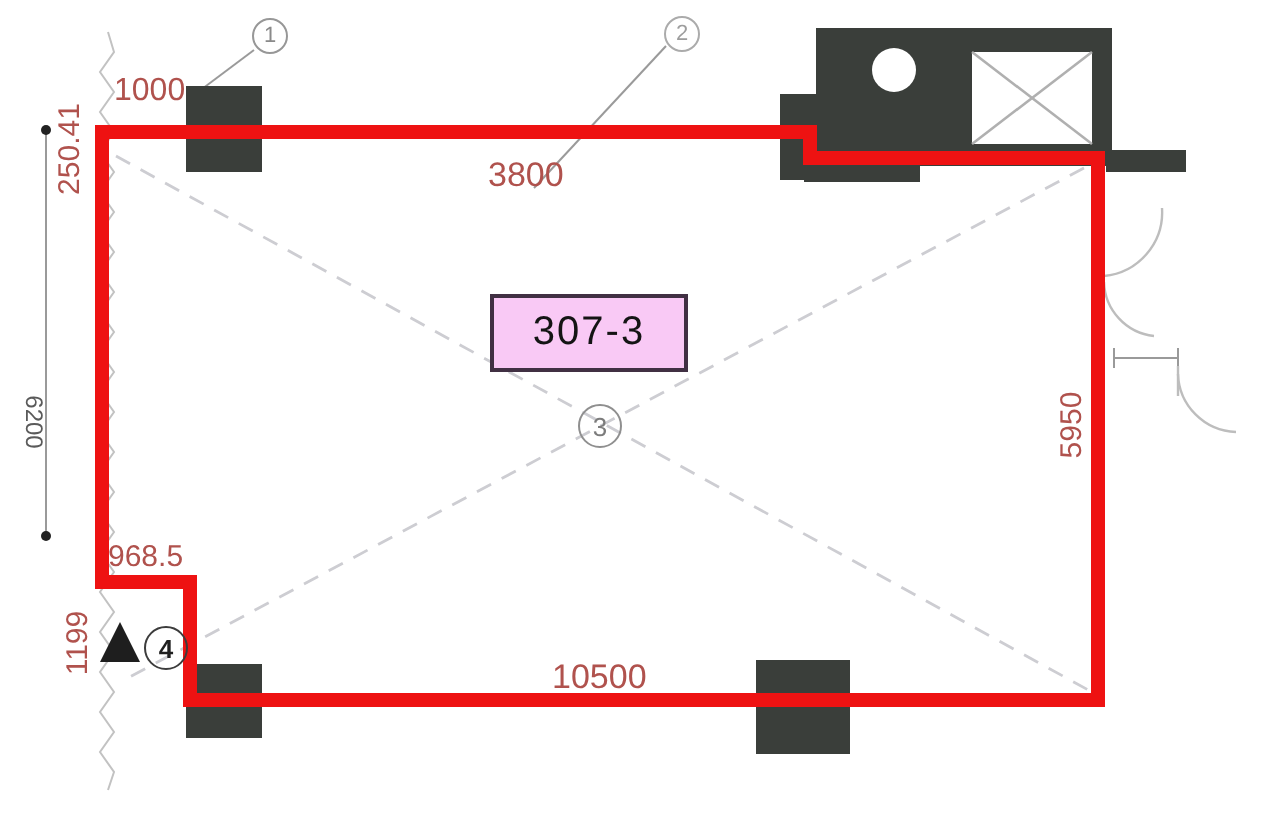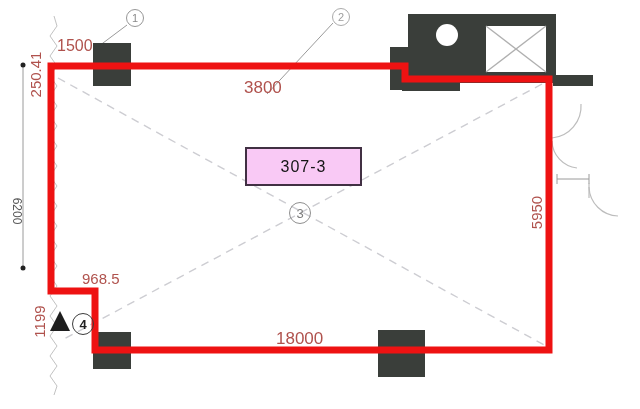--- a/index.html
+++ b/index.html
@@ -18,28 +18,28 @@
   .bubble{
     position:absolute;border-radius:50%;box-sizing:border-box;
     display:flex;align-items:center;justify-content:center;
     background:transparent;
   }
   #bubble-1{left:126px;top:9px;width:18px;height:18px;border:1px solid #979797;color:#8a8a8a;font-size:11px;}
   #bubble-2{left:332px;top:8px;width:18px;height:18px;border:1px solid #ababab;color:#9d9d9d;font-size:11px;}
   #bubble-3{left:289px;top:202px;width:22px;height:22px;border:1.5px solid #8f8f8f;color:#7c7c7c;font-size:13px;}
   #bubble-4{left:72px;top:313px;width:22px;height:22px;border:1.5px solid #3c3c3c;color:#1f1f1f;font-size:13px;font-weight:600;}
   #room-label-box{
-    position:absolute;left:245px;top:147px;width:117px;height:39px;
+    position:absolute;left:245px;top:147px;width:99px;height:39px;
     background:#f9c9f5;border:2px solid #413043;box-sizing:border-box;
     display:flex;align-items:center;justify-content:center;
-    font-size:16px;color:#141414;letter-spacing:1px;cursor:default;
+    font-size:20px;color:#141414;letter-spacing:1px;cursor:default;
   }
   #dim-1300{left:57px;top:37px;font-size:16px;}
   #dim-7500{left:244px;top:78px;font-size:17px;}
-  #dim-968-5{left:54px;top:270px;font-size:15px;margin-left:28px;}
+  #dim-968-5{left:54px;top:270px;font-size:15px;}
   #dim-10500{left:276px;top:329px;font-size:17px;}
   #dim-250-41{left:0px;top:66px;font-size:15px;}
   #dim-1199{left:4px;top:313px;font-size:15px;}
   #dim-5950{left:501px;top:204px;font-size:15px;}
   #dim-6200{left:-18px;top:204px;font-size:12px;color:#5a5a5a;}
 </style>
 </head>
 <body>
 
 <div id="canvas">
@@ -77,28 +77,28 @@
     <line x1="557" y1="174" x2="557" y2="184" stroke="#9a9a9a" stroke-width="1"></line>
     <line x1="589" y1="174" x2="589" y2="184" stroke="#9a9a9a" stroke-width="1"></line>
     <line x1="589" y1="183" x2="589" y2="198" stroke="#bdbdbd" stroke-width="1.2"></line>
     <path d="M 589 187 A 30 30 0 0 0 618 216" fill="none" stroke="#bdbdbd" stroke-width="1.2"></path>
 
     <polygon points="51,66 405,66 405,79 549,79 549,350 95,350 95,291 51,291" fill="none" stroke="#ee1212" stroke-width="7" stroke-linejoin="miter"></polygon>
 
     <polygon points="60,311 50,331 70,331" fill="#1e1e1e"></polygon>
   </svg>
 
-  <div class="dim" id="dim-1300">1500</div>
+  <div class="dim" id="dim-1300">1000</div>
   <div class="dim vert rot-ccw" id="dim-250-41">250.41</div>
   <div class="dim" id="dim-7500">3800</div>
   <div class="dim vert rot-cw" id="dim-6200">6200</div>
   <div class="dim vert rot-ccw" id="dim-5950">5950</div>
   <div class="dim" id="dim-968-5">968.5</div>
   <div class="dim vert rot-ccw" id="dim-1199">1199</div>
-  <div class="dim" id="dim-10500">18000</div>
+  <div class="dim" id="dim-10500">10500</div>
 
   <div class="bubble" id="bubble-1">
     <span>1</span>
   </div>
   <div class="bubble" id="bubble-2">
     <span>2</span>
   </div>
   <div class="bubble" id="bubble-3">
     <span>3</span>
   </div>

